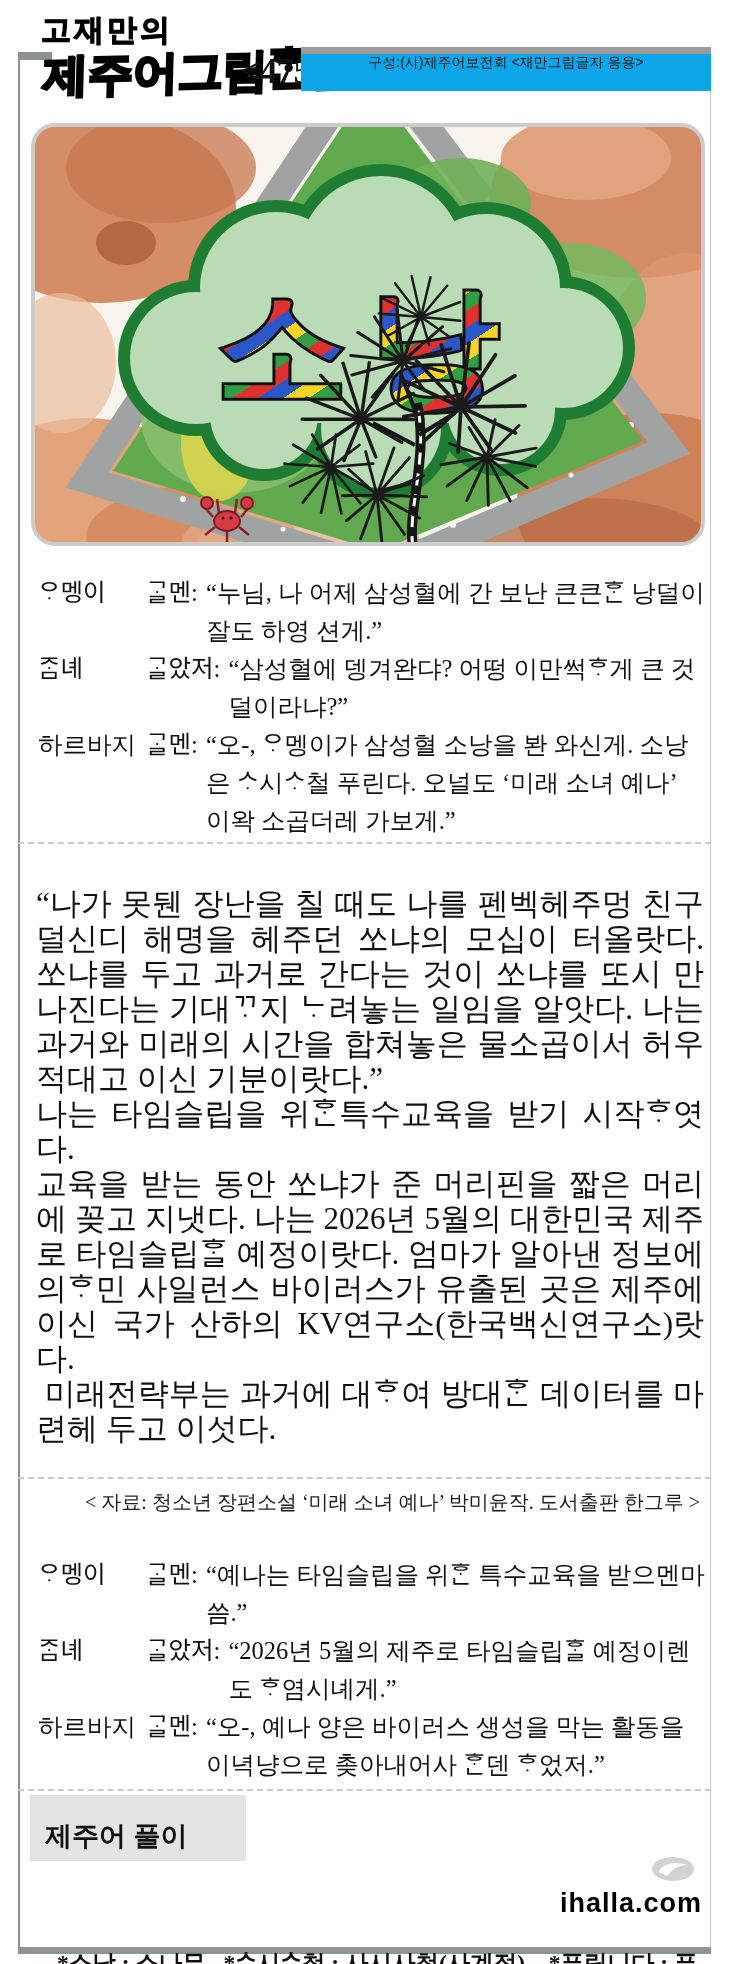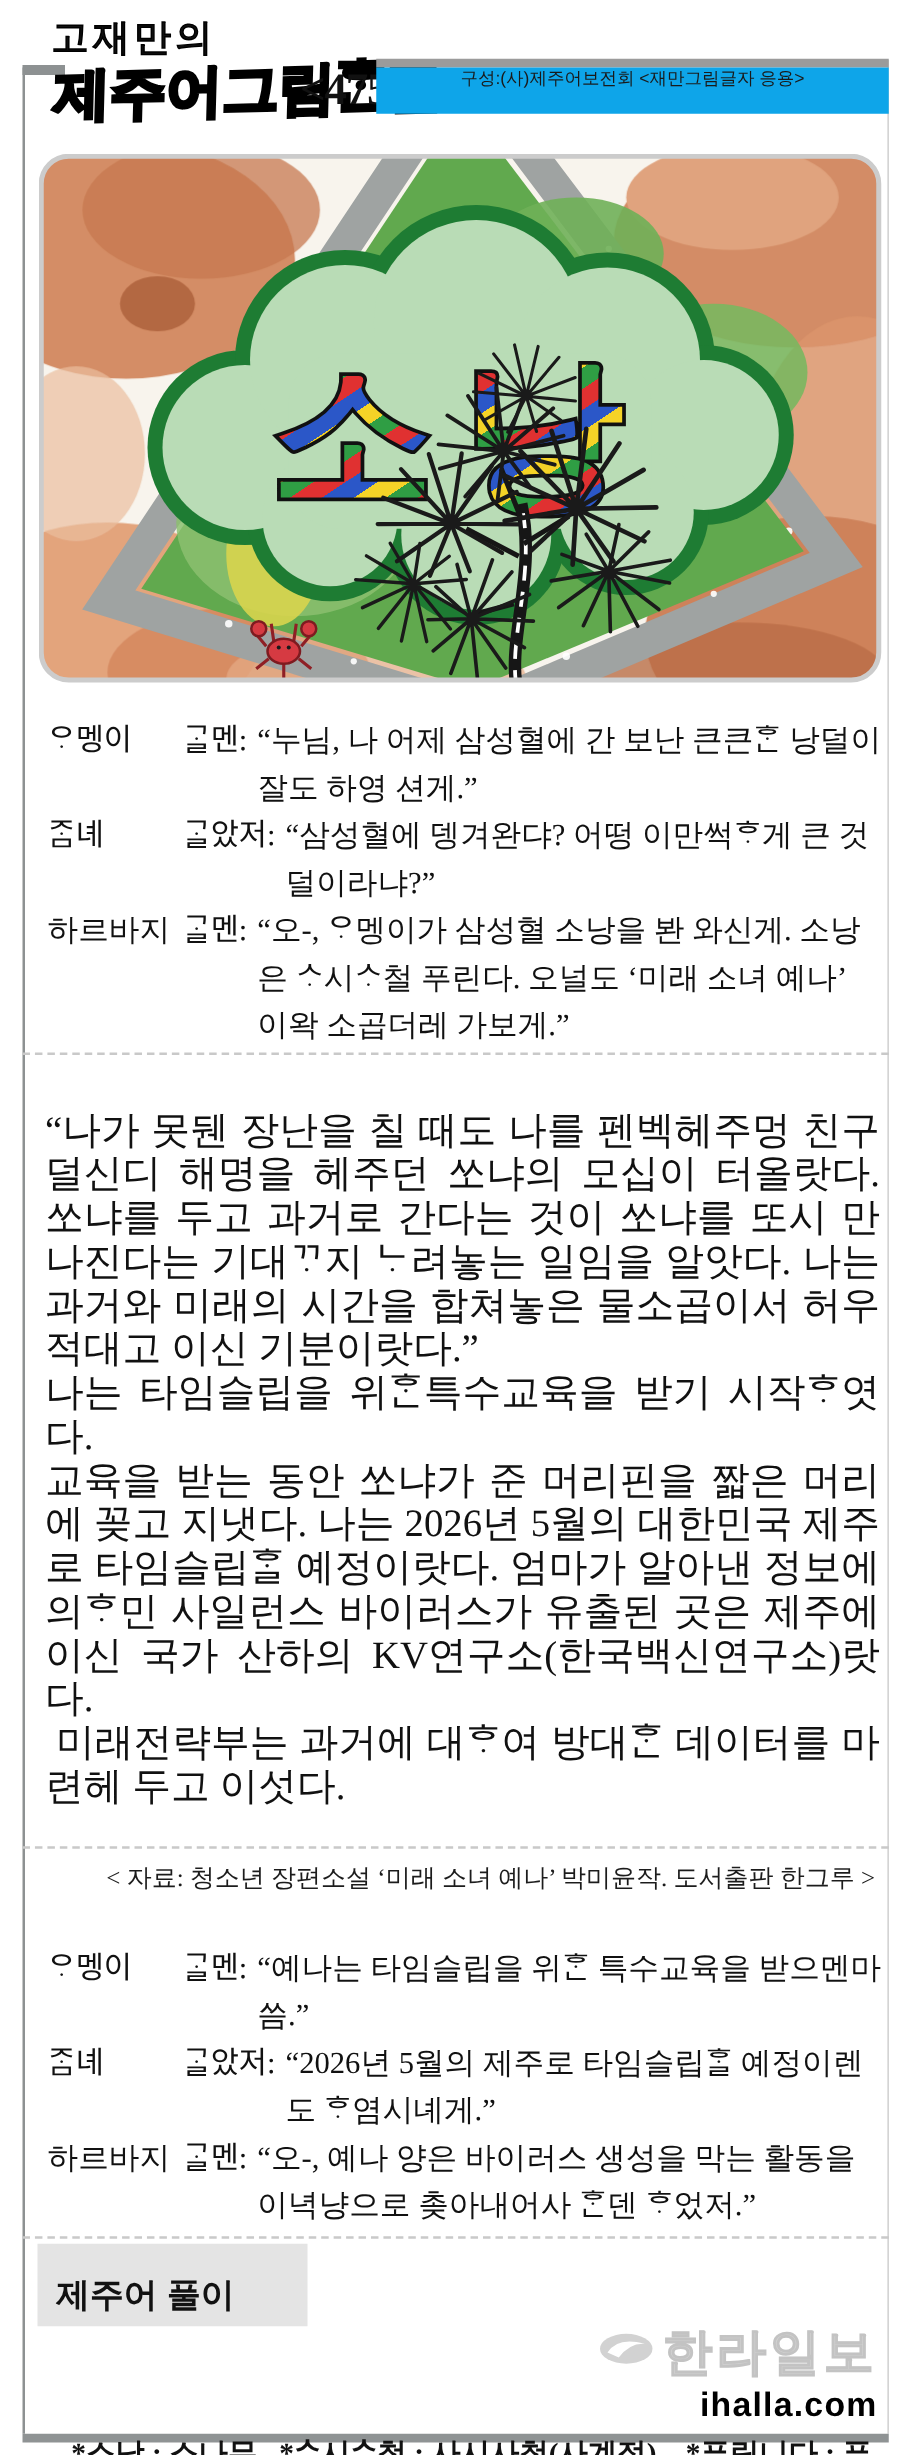--- a/index.html
+++ b/index.html
@@ -7,21 +7,21 @@
     width:730px;height:1964px;position:relative;background:#ffffff;
     font-family:"Liberation Serif", serif;color:#111;overflow:hidden;
   }
   
   .frame-left{position:absolute;left:18px;top:54px;bottom:17px;width:2px;background:#8d9192;}
   .frame-top-tick{position:absolute;left:18px;top:52px;width:34px;height:8px;background:#8d9192;}
   .frame-right{position:absolute;right:19px;top:48px;bottom:17px;width:1px;background:#c6c6c6;}
   .frame-bottom{position:absolute;left:18px;right:19px;bottom:10px;height:7px;background:#8f9394;}
   
   .author{position:absolute;left:41px;top:10px;font-family:"Liberation Sans",sans-serif;
-    font-weight:400;font-size:30px;letter-spacing:3px;-webkit-text-stroke:1.2px #000;}
+    font-weight:700;font-size:30px;letter-spacing:3px;-webkit-text-stroke:1.2px #000;}
   .logo{position:absolute;left:43px;top:42px;font-family:"Liberation Sans",sans-serif;
     font-weight:900;font-size:45px;letter-spacing:0px;transform:rotate(-1.5deg) skewX(-3deg);
     -webkit-text-stroke:3px #000;white-space:nowrap;}
   .episode{position:absolute;left:240px;top:50px;font-family:"Liberation Serif",serif;
     font-weight:bold;font-size:36px;letter-spacing:-1px;}
   .credit-bar{position:absolute;left:301px;right:19px;top:47px;height:7px;background:#9b9b9b;}
   .credit-box{position:absolute;left:301px;right:19px;top:54px;height:37px;background:#0ea5e9;
     display:flex;align-items:flex-start;justify-content:center;
     font-family:"Liberation Sans",sans-serif;font-size:14px;color:#1a1a1a;white-space:nowrap;}
   
@@ -257,16 +257,15 @@
 </div>
 
 <div class="watermark">
   <div class="wm-row">
     <span class="wm-swoosh">
       <svg width="46" height="30" viewBox="0 0 46 30">
         <ellipse cx="23" cy="15" rx="21" ry="12" fill="#d2d2d2"></ellipse>
         <path d="M8 18 Q16 5 38 11 Q26 10 17 22 Z" fill="#ffffff"></path>
       </svg>
     </span>
-    <span class="wm-name">한라일보</span>
   </div>
   <div class="wm-domain">ihalla.com</div>
 </div>
 
 </body></html>

